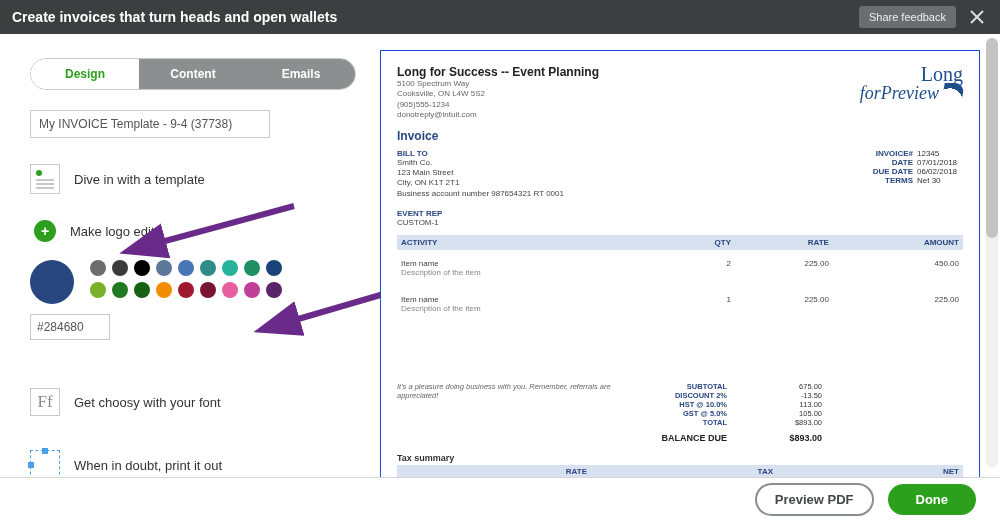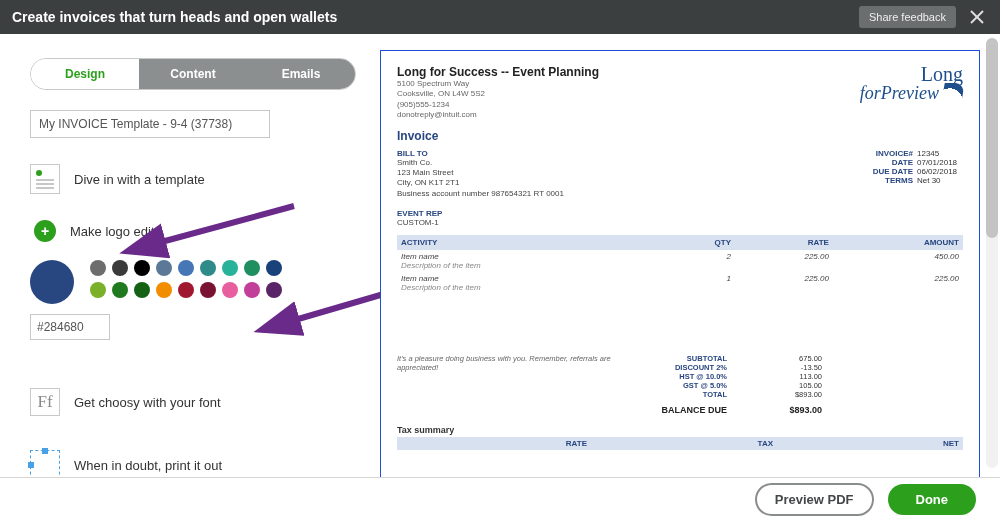--- a/index.html
+++ b/index.html
@@ -51,21 +51,21 @@
   .billto-lbl { color:#284680; font-weight:700; font-size:8px;}
   .bill-info { color:#444; font-size:8px; line-height:1.3;}
   .meta-table { text-align:right; font-size:8px;}
   .meta-table .k { color:#284680; font-weight:700; display:inline-block; width:58px; text-align:right;}
   .meta-table .v { display:inline-block; width:50px; text-align:left; padding-left:4px; color:#333;}
   .sect-lbl { color:#284680; font-weight:700; font-size:8px; margin-top:10px;}
   .sect-val { font-size:8px; color:#444;}
   .itable { width:100%; margin-top:8px; border-collapse:collapse; font-size:8px;}
   .itable th { background:#d8e1ef; color:#284680; font-weight:700; text-align:left; padding:3px 4px;}
   .itable th.r, .itable td.r { text-align:right;}
-  .itable td { padding:2px 4px; color:#444; vertical-align:top;font-style:italic;}
+  .itable td { padding:9px 4px; color:#444; vertical-align:top;}
   .desc { color:#888;}
   .note-row { display:flex; justify-content:flex-start; margin-top:60px; font-size:7.5px;}
   .note { font-style:italic; color:#666; width:240px;}
   .totals { text-align:right; }
   .totals .ln { display:flex; justify-content:flex-end; gap:35px; }
   .totals .ln .tk { color:#284680; font-weight:600; width:90px; text-align:right;}
   .totals .ln .tv { width:60px; text-align:right;}
   .totals .bal .tk, .totals .bal .tv { font-weight:700; color:#222; font-size:9px; padding-top:6px;}
   .tax-sum { font-size:9px; font-weight:700; margin-top:10px;}
   .tax-head { background:#d8e1ef; display:flex; margin-top:2px; padding:2px 4px;}

